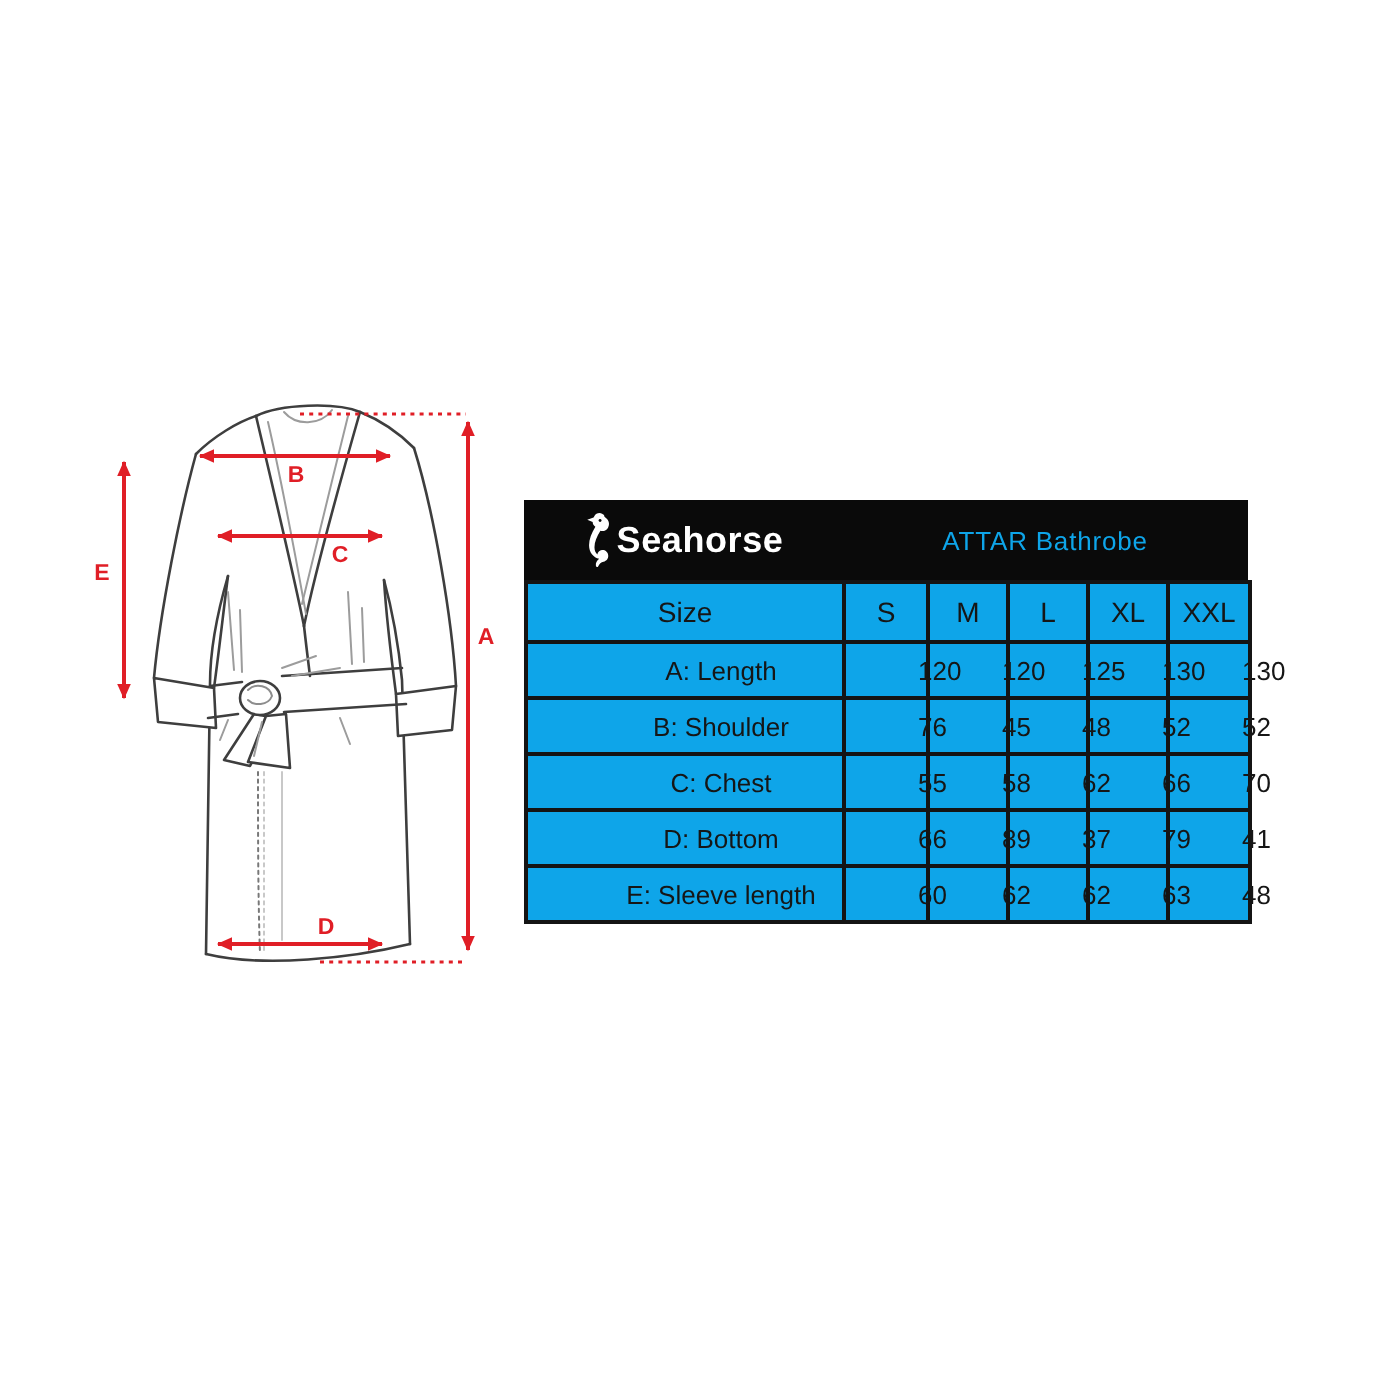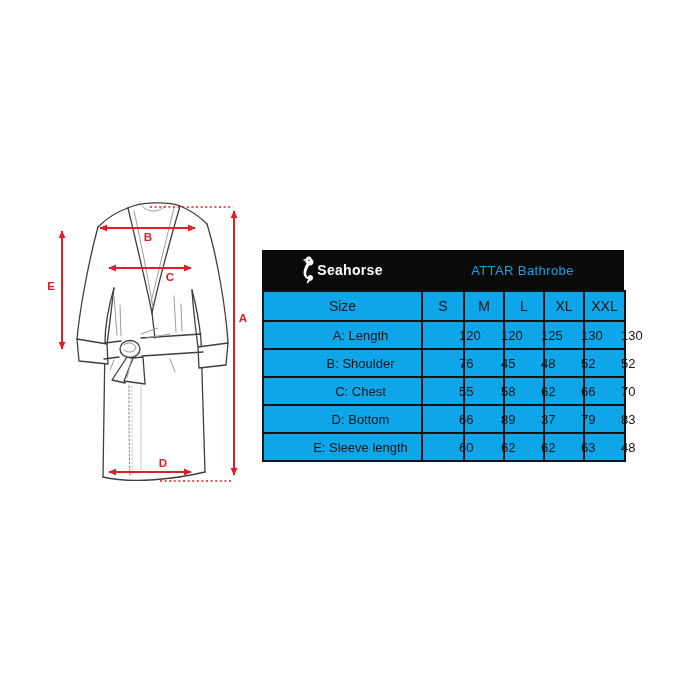--- a/index.html
+++ b/index.html
@@ -26,21 +26,21 @@
     background: #0a0a0a;
     display: flex; align-items: stretch;
   }
   .brand-cell {
     width: 159px;
     display: flex; align-items: center; justify-content: center;
     gap: 2px;
   }
   .brand-name {
     color: #ffffff;
-    font-size: 14px;
+    font-size: 18px;
     font-weight: bold;
     letter-spacing: 0.3px;
   }
   .product-cell {
     flex: 1;
     color: #0ea5e9;
     display: flex; align-items: center; justify-content: center;
     font-size: 13px;
     letter-spacing: 0.4px;
   }
@@ -201,21 +201,21 @@
           <td>66</td>
           <td>70</td>
         </tr>
 
         <tr class="data-row">
           <td class="label-cell">D: Bottom</td>
           <td>66</td>
           <td>89</td>
           <td>37</td>
           <td>79</td>
-          <td>83</td>
+          <td>41</td>
         </tr>
 
         <tr class="data-row">
           <td class="label-cell">E: Sleeve length</td>
           <td>60</td>
           <td>62</td>
           <td>62</td>
           <td>63</td>
           <td>48</td>
         </tr>

